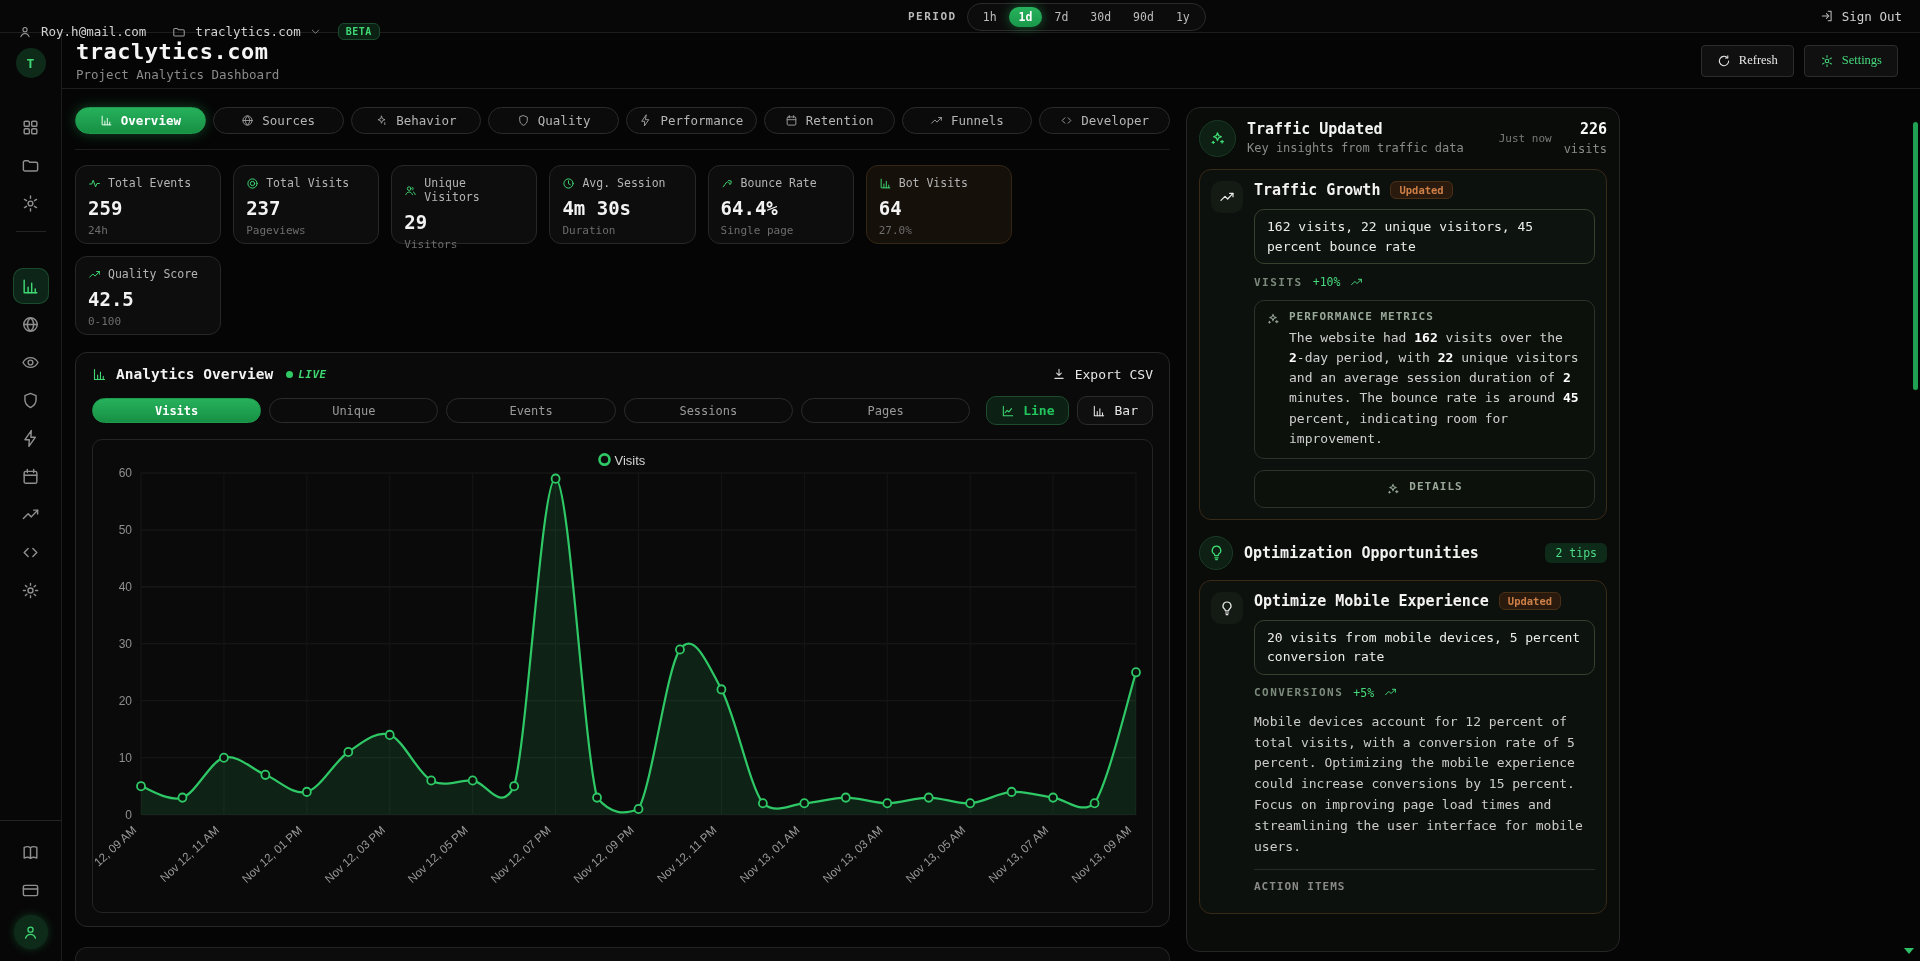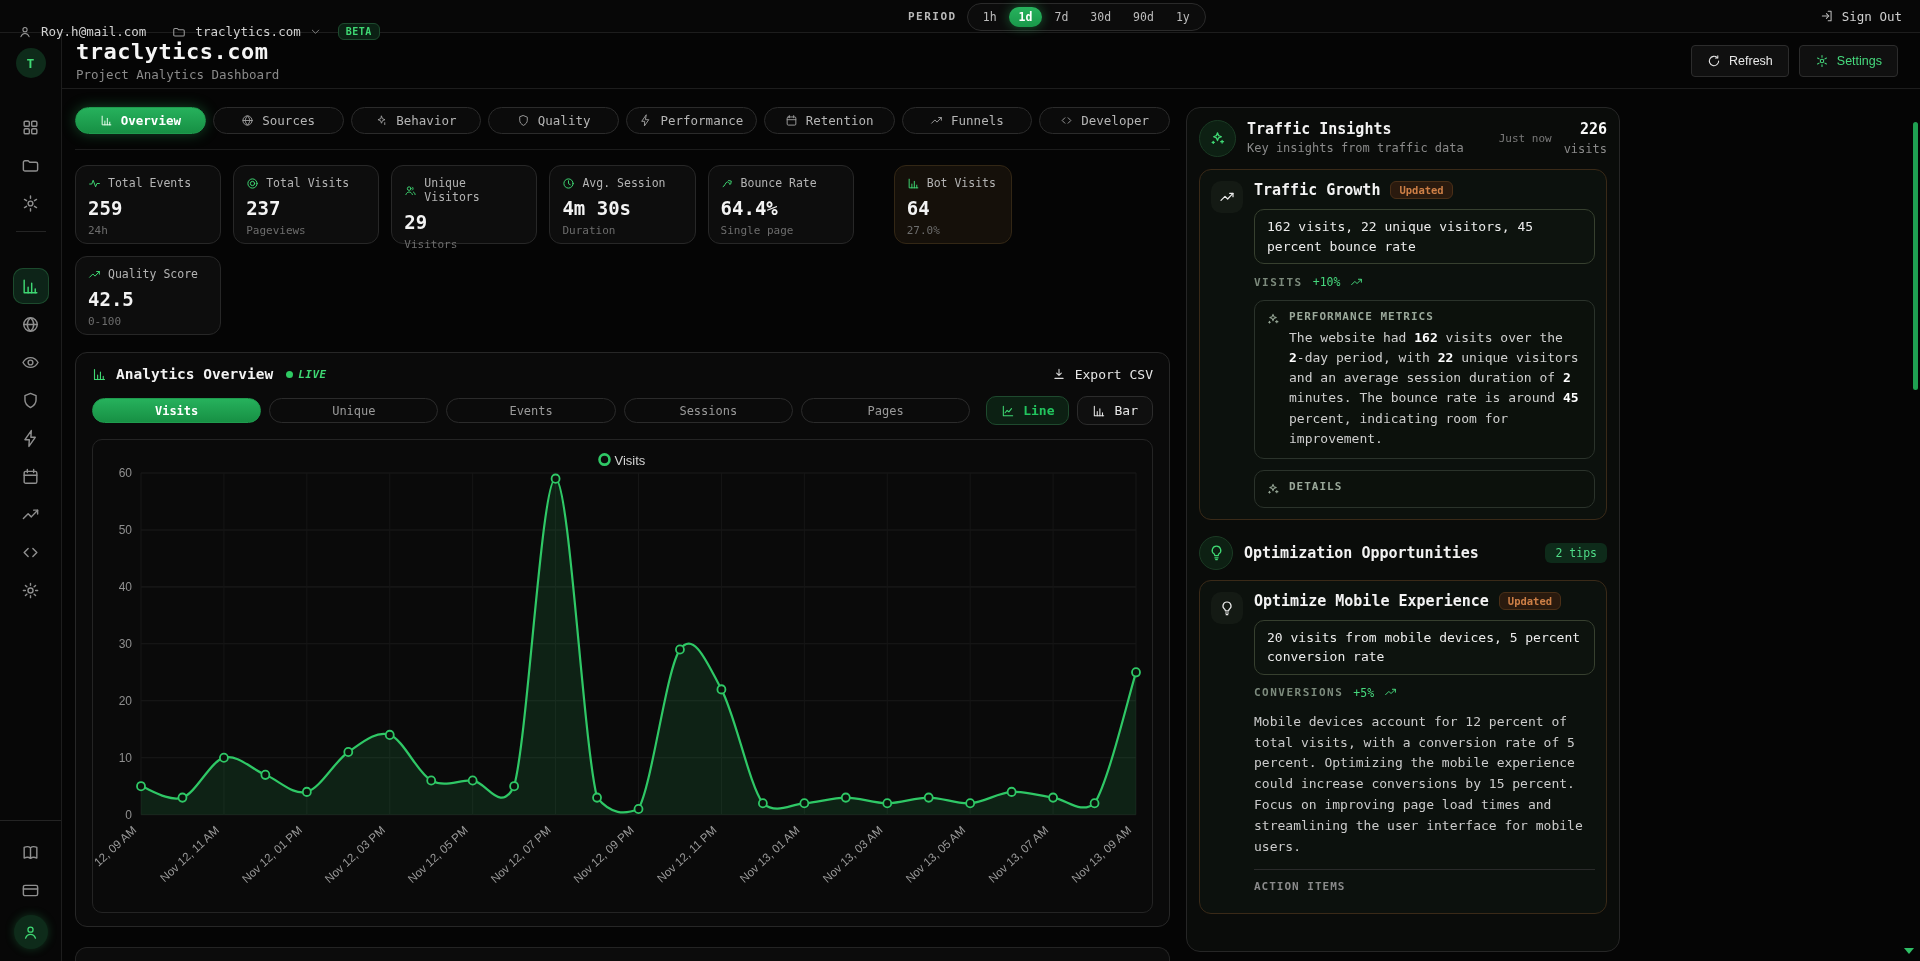--- a/index.html
+++ b/index.html
@@ -43,40 +43,40 @@
   .s-user .ic{ width:17px;height:17px; }
 
   .main-col { flex:1; display:flex; flex-direction:column; }
   .pagehead { height:67px; border-bottom:1px solid #1d1d1d; display:flex; align-items:center;
     justify-content:space-between; padding:0 22px 0 14px; }
   .ph-title { font-size:22px; font-weight:bold; color:#f5f5f5; letter-spacing:.5px; }
   .ph-sub { font-size:12.5px; color:#8a8a8a; margin-top:3px; }
   .ph-actions { display:flex; gap:10px; }
   .btn { display:flex; align-items:center; gap:8px; height:32px; padding:0 15px;
     border:1px solid #2c2c2c; background:#101010; border-radius:4px; font-size:12.5px;
-    color:#e8e8e8; cursor:pointer; font-family:Liberation Sans, sans-serif; }
+    color:#e8e8e8; cursor:pointer; font-family:Liberation Serif, serif; }
   .btn.green { color:#46d97d; } .btn.green .ic { color:#46d97d; }
 
   .content { flex:1; display:flex; padding:18px 14px 0 13px; gap:16px; }
   .left { width:1095px; display:flex; flex-direction:column; }
 
   
   .tabs { display:flex; gap:7px; padding-bottom:15px; border-bottom:1px solid #1b1b1b; }
   .tab { flex:1; height:27px; border:1px solid #2b2b2b; background:#0b0b0b; border-radius:999px;
     display:flex; align-items:center; justify-content:center; gap:8px; font-size:12.5px;
     color:#b5b5b5; cursor:pointer; }
   .tab .ic { width:13px; height:13px; color:#9a9a9a; }
   .tab.active { background:linear-gradient(180deg,#26b15c,#179044); border-color:#1f9b4e;
     color:#fff; font-weight:bold; box-shadow:0 0 14px rgba(43,190,98,.35); }
   .tab.active .ic { color:#eaffef; }
 
   
   .stats { display:grid; grid-template-columns:repeat(7,1fr); gap:12px; margin-top:15px; }
   .scard { border:1px solid #272727; background:#0d0d0d; border-radius:12px; padding:10px 12px; height:79px; }
-  .scard.amber { background:#15100a; border-color:#332715;margin-left:28px; }
+  .scard.amber { background:#15100a; border-color:#332715; }
   .sc-top { display:flex; align-items:center; gap:7px; font-size:11.5px; color:#b4b4b4; }
   .sc-top .ic { width:13px; height:13px; color:#3fd873; }
   .sc-val { font-size:19px; font-weight:bold; color:#f3f3f3; margin:7px 0 5px; }
   .sc-sub { font-size:11px; color:#6d6d6d; }
   .qrow { margin-top:12px; width:146px; }
 
   
   .acard { margin-top:17px; height:575px; border:1px solid #272727; background:#0a0a0a;
     border-radius:12px; padding:13px 16px; display:flex; flex-direction:column; }
   .ac-head { display:flex; align-items:center; justify-content:space-between; }
@@ -126,21 +126,21 @@
   .iname { font-size:15px; font-weight:bold; color:#f3f3f3; }
   .updated { font-size:10.5px; font-weight:bold; color:#cd7f46; background:#2a1a0e;
     border:1px solid #4a2f17; border-radius:6px; padding:2px 8px; }
   .quote { margin-top:10px; border:1px solid #37402f; background:#0d130e; border-radius:10px;
     padding:7px 12px; font-size:13px; color:#ececec; line-height:1.5; }
   .metricline { display:flex; align-items:center; gap:10px; margin-top:11px; }
   .metricline .lab { font-size:11px; font-weight:bold; letter-spacing:1.5px; color:#7c8a7c; }
   .metricline .chg { font-size:11.5px; font-weight:normal; color:#46d97d; }
   .metricline .ic { width:13px; height:13px; color:#46d97d; }
   .subbox { margin-top:11px; border:1px solid #2b332b; background:#0c110c; border-radius:10px;
-    padding:9px 11px; display:flex; gap:9px; }
+    padding:9px 11px; display:flex; gap:9px;justify-content:center; }
   .subbox .ic { width:14px; height:14px; color:#93a393; margin-top:2px; }
   .sb-label { font-size:11px; font-weight:bold; letter-spacing:1px; color:#9aa89a; margin-bottom:5px; }
   .sb-text { font-size:13px; color:#cfcfcf; line-height:1.55; }
   .sb-text b { color:#ffffff; }
   .opphead { display:flex; align-items:center; gap:11px; margin-top:16px; }
   .tips { margin-left:auto; font-size:11.5px; color:#4fdc87; background:#0e2b1a; border-radius:6px; padding:3px 10px; }
   .obody-text { font-size:13px; color:#cbcbcb; line-height:1.6; margin-top:12px; }
   .odiv { border-top:1px solid #2a2a2a; margin:12px 0 10px; }
   .alab { font-size:11px; font-weight:bold; letter-spacing:1px; color:#8a8a8a; margin-bottom:9px; }
 
@@ -658,21 +658,21 @@
         <div class="p-head">
           <div class="p-ico">
               <span class="ic">
                 <svg viewBox="0 0 24 24" fill="none" stroke="currentColor" stroke-width="1.8" stroke-linecap="round" stroke-linejoin="round">
                   <path d="M12 4l1.6 4L17.5 9.5 13.6 11 12 15l-1.6-4L6.5 9.5 10.4 8z"></path>
                   <path d="M18.5 14.5v4M16.5 16.5h4M6 16v3M4.5 17.5h3"></path>
                 </svg>
               </span>
             </div>
           <div>
-            <div class="p-title">Traffic Insights</div>
+            <div class="p-title">Traffic Updated</div>
             <div class="p-sub">Key insights from traffic data</div>
           </div>
           <div class="p-right">
             <span class="p-ago">Just now</span>
             <div class="p-count">
               <b>226</b>
               <span>visits</span>
             </div>
           </div>
         </div>

